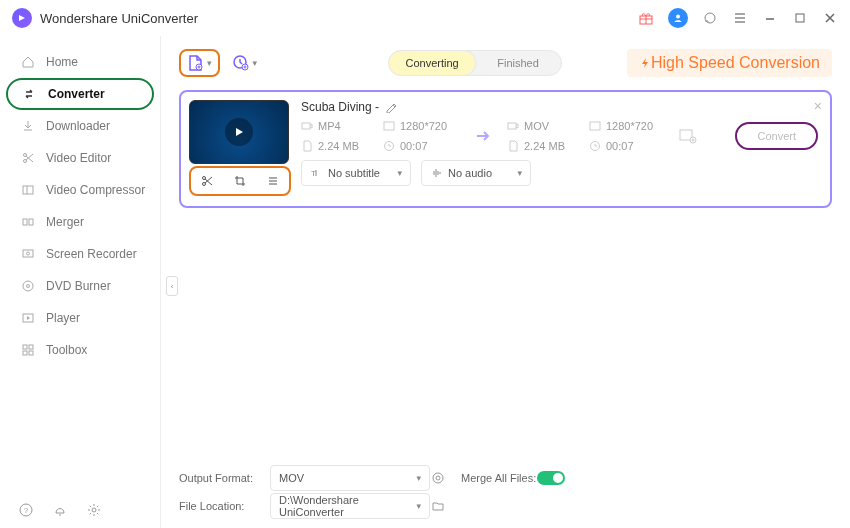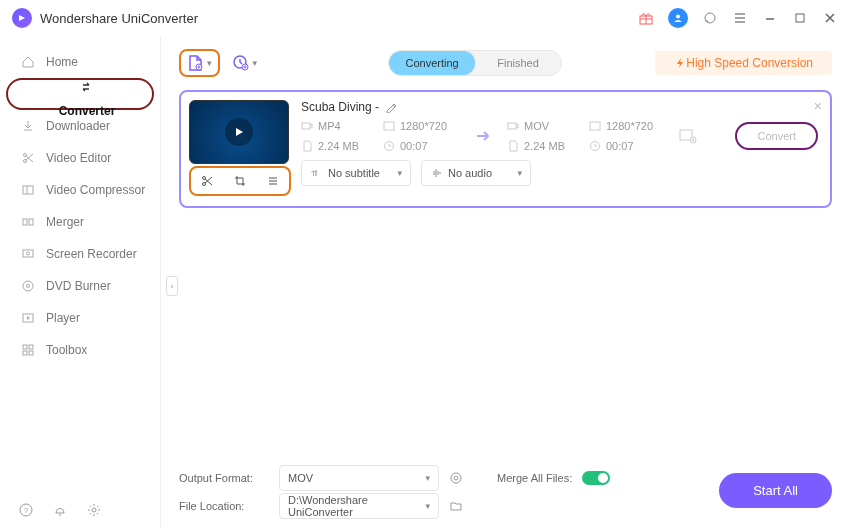--- a/index.html
+++ b/index.html
@@ -8,39 +8,39 @@
 .logo { width: 20px; height: 20px; background: linear-gradient(135deg,#6d5cff,#8e5cff); border-radius: 50%; display:flex;align-items:center;justify-content:center;}
 .logo svg{width:10px;height:10px}
 .app-title { font-size: 13px; color: #333; margin-left: 8px; font-weight: 500; }
 .spacer { flex: 1; }
 .title-icons { display: flex; gap: 14px; align-items: center; }
 .title-icons .ic { width: 16px; height: 16px; display:flex;align-items:center;justify-content:center; cursor:pointer;}
 .avatar { width: 20px; height: 20px; background:#2d8cff; border-radius:50%; display:flex;align-items:center;justify-content:center;color:#fff;font-size:10px;}
 .main { display:flex; height: calc(100% - 36px); }
 .sidebar { width: 161px; border-right: 1px solid #eee; padding-top: 10px; display:flex; flex-direction:column; }
 .side-item { height: 32px; display:flex; align-items:center; padding-left: 20px; gap:10px; font-size:12px; color:#777; cursor:pointer; border-radius:16px; margin: 0 6px 0 0;}
-.side-item.active { color:#111; font-weight:600; border:2px solid #7f1d1d; border-radius:18px; margin-left:6px; padding-left:14px;flex-direction:column;}
+.side-item.active { color:#111; font-weight:600; border:2px solid #15803d; border-radius:18px; margin-left:6px; padding-left:14px;}
 .side-icon { width:16px; height:16px; display:flex;align-items:center;justify-content:center; color:#aaa;}
 .side-item.active .side-icon{color:#333}
 .side-grow{flex:1}
 .side-bottom{display:flex;gap:18px;padding:10px 18px;}
 .side-bottom .ic{width:16px;height:16px;cursor:pointer;color:#999}
 .collapse-handle{position:absolute;left:166px;top:276px;width:12px;height:20px;border:1px solid #ddd;border-radius:3px;background:#fff;display:flex;align-items:center;justify-content:center;font-size:8px;color:#888;cursor:pointer}
 .content{flex:1;padding:10px 18px 8px 18px;display:flex;flex-direction:column;position:relative}
 .topbar{display:flex;align-items:center;gap:8px;height:34px}
 .addfile-box{border:2px solid #e67817;border-radius:8px;padding:3px 6px;display:flex;align-items:center;gap:2px;cursor:pointer}
 .addfile-box svg{color:#7b5cff}
 .chev{color:#888;font-size:9px}
 .addurl{display:flex;align-items:center;gap:2px;cursor:pointer;padding:3px}
 .addurl svg{color:#7b5cff}
 .seg{margin-left:120px;display:flex;border:1px solid #e7e7e7;border-radius:14px;overflow:hidden;height:26px}
 .seg-item{width:86px;display:flex;align-items:center;justify-content:center;font-size:11px;color:#888;cursor:pointer}
-.seg-item.active{background:#7dd3fc;color:#333;font-weight:500;box-shadow:0 0 3px rgba(0,0,0,.1);border-radius:14px}
+.seg-item.active{background:#fef9c3;color:#333;font-weight:500;box-shadow:0 0 3px rgba(0,0,0,.1);border-radius:14px}
 .seg{background:#f3f3f3}
-.hsc{margin-left:auto;background:#fff3e8;color:#ff7a2d;font-size:12px;padding:5px 19px;border-radius:4px;display:flex;align-items:center;cursor:pointer}
+.hsc{margin-left:auto;background:#fff3e8;color:#ff7a2d;font-size:16px;padding:5px 12px;border-radius:4px;display:flex;align-items:center;cursor:pointer}
 .card{border:2px solid #9b8cff;border-radius:8px;margin-top:10px;padding:8px 12px 10px 8px;position:relative}
 .close-x{position:absolute;top:6px;right:8px;color:#bbb;font-size:14px;cursor:pointer}
 .row1{display:flex;gap:10px}
 .thumb-col{width:102px}
 .thumb{width:100px;height:64px;border-radius:6px;background:radial-gradient(circle at 50% 60%,#0a4d8c,#022a52);display:flex;align-items:center;justify-content:center;border:1px solid #333}
 .play{width:28px;height:28px;background:rgba(0,0,0,.35);border-radius:50%;display:flex;align-items:center;justify-content:center}
 .play svg{color:#fff}
 .toolstrip{border:2px solid #e67817;border-radius:8px;height:30px;display:flex;align-items:center;justify-content:space-around;margin-top:2px}
 .toolstrip .ic{width:14px;height:14px;color:#555;cursor:pointer}
 .details{flex:1;display:flex;flex-direction:column}
@@ -53,21 +53,21 @@
 .arrow{width:20px;height:20px;color:#b7a6ff;margin:0 8px}
 .gear{width:22px;height:22px;color:#ccc;cursor:pointer;margin-left:6px}
 .convert-btn{border:2px solid #701a75;background:#fff;color:#bbb;font-size:11px;padding:6px 20px;border-radius:15px;margin-left:auto;cursor:pointer}
 .row2{display:flex;align-items:center;gap:10px;margin-top:8px}
 .dd{border:1px solid #e4e4e4;border-radius:4px;height:26px;display:flex;align-items:center;padding:0 8px;font-size:11px;color:#555;gap:6px;cursor:pointer}
 .dd .ic{width:12px;height:12px;color:#888}
 .dd .chev{margin-left:auto}
 .dd.sub{width:110px}
 .dd.aud{width:110px}
 .bottom{margin-top:auto}
-.brow{display:flex;align-items:center;gap:10px;font-size:11px;color:#666;height:28px}
+.brow{display:flex;align-items:center;gap:1px;font-size:11px;color:#666;height:28px}
 .brow .label{width:90px}
 .brow .dd{width:160px}
 .toggle{width:28px;height:14px;background:#22c07a;border-radius:8px;position:relative;cursor:pointer}
 .toggle::after{content:"";position:absolute;right:2px;top:2px;width:10px;height:10px;background:#fff;border-radius:50%}
 .startall{position:absolute;right:18px;bottom:20px;background:#7b5cff;color:#fff;font-size:13px;padding:10px 34px;border-radius:22px;cursor:pointer}
 svg{display:block}
 </style>
 </head>
 <body>
 
@@ -445,15 +445,14 @@
             <span class="chev">▾</span>
           </div>
         <span class="ic" style="color:#999;cursor:pointer">
             <svg width="14" height="14" viewBox="0 0 14 14">
               <path d="M2 4 H6 L7 5 H12 V11 H2 Z" fill="none" stroke="currentColor"></path>
             </svg>
           </span>
       </div>
     </div>
 
-    <div class="startall">Start All</div>
   </div>
 </div>
 
 </body></html>

